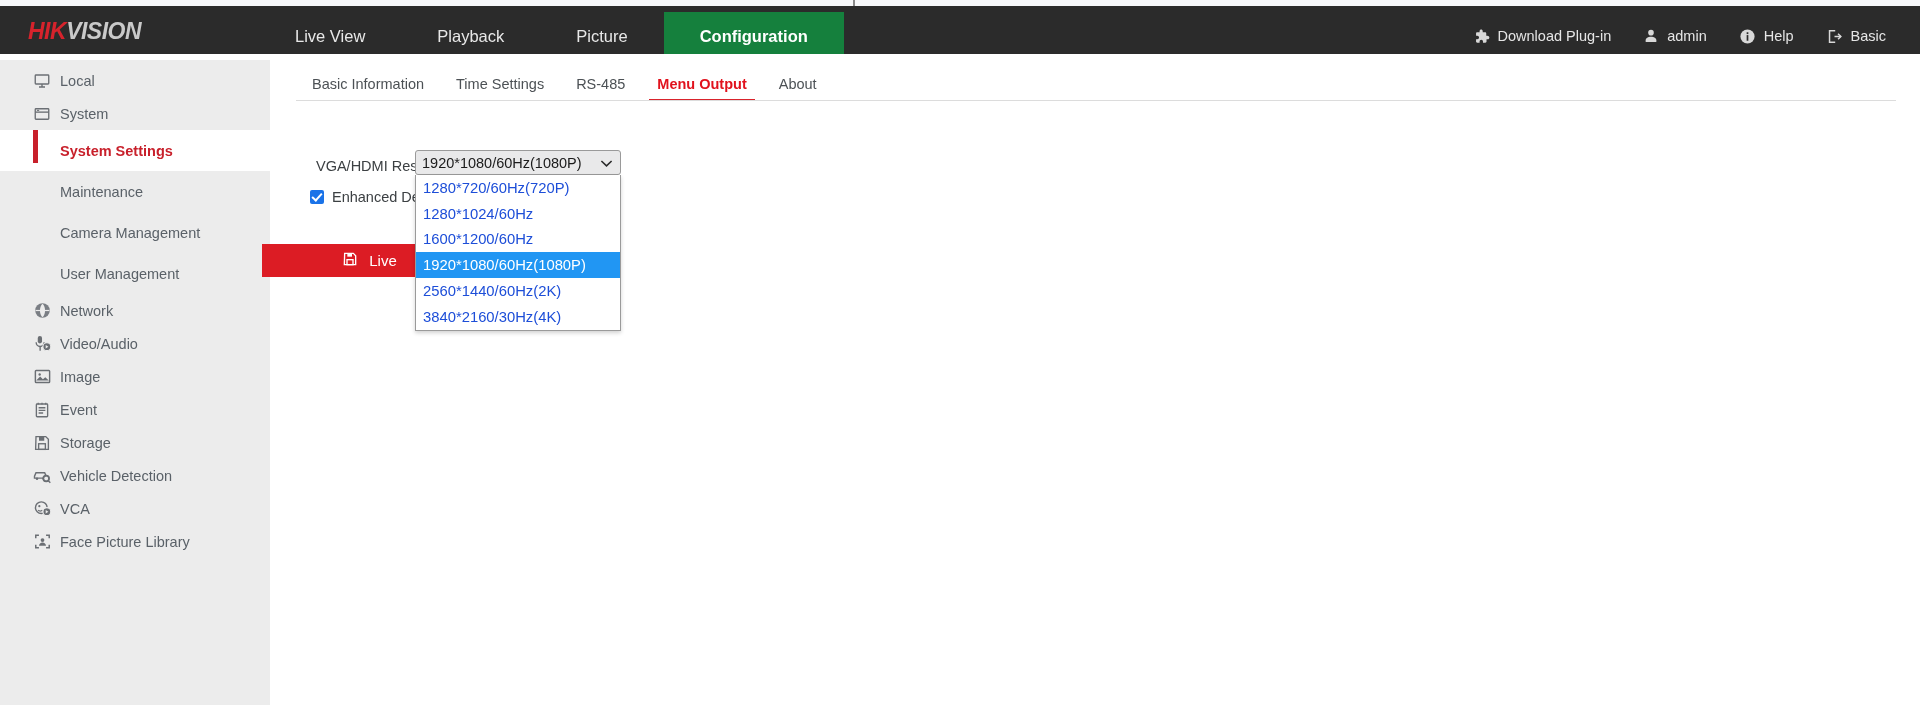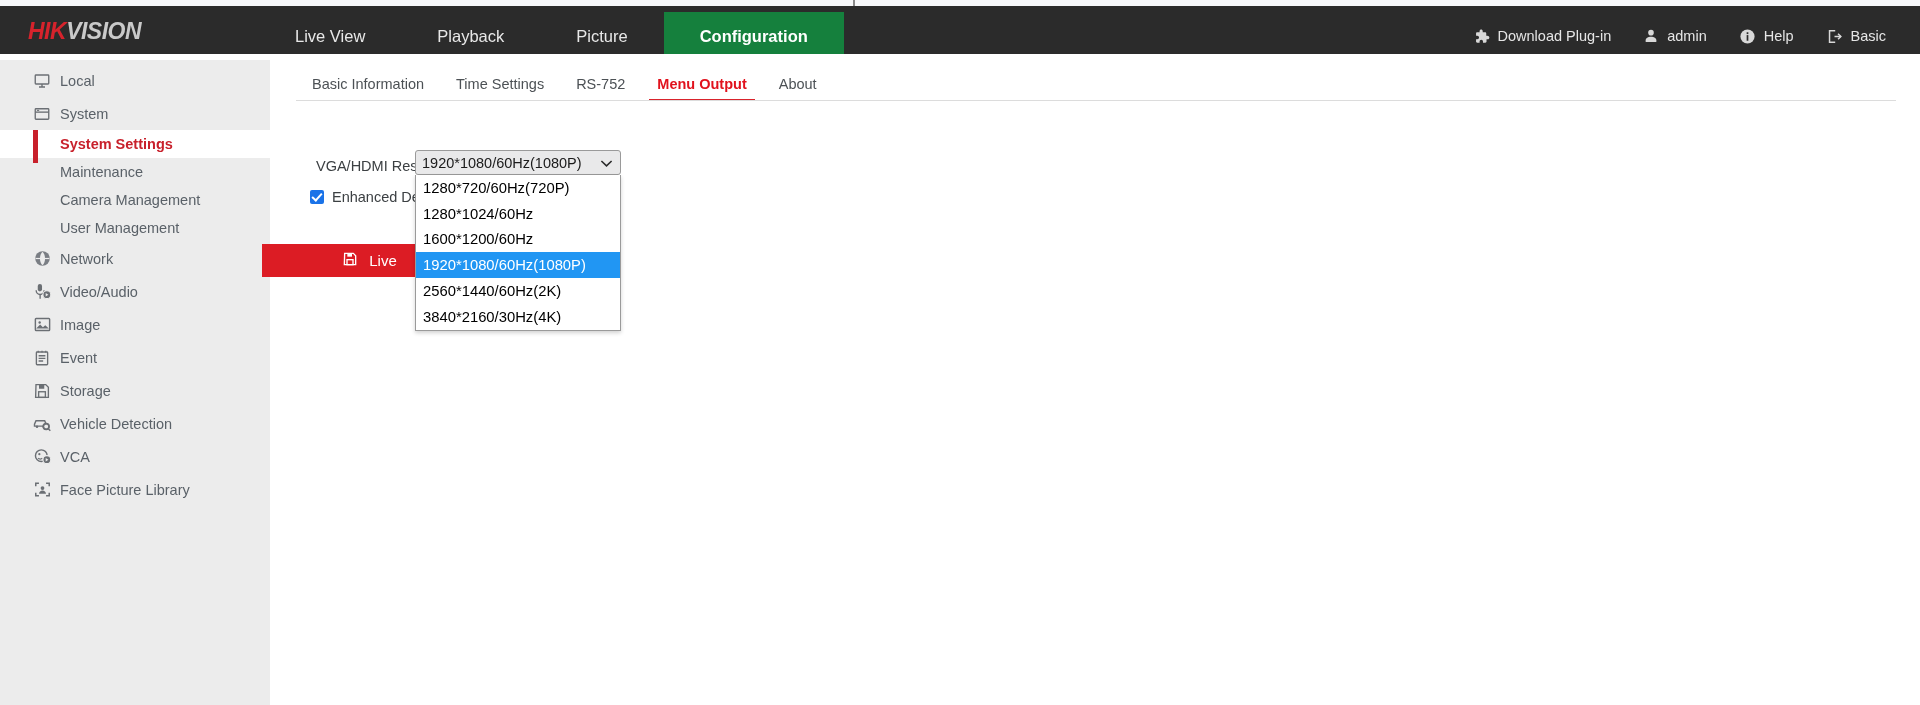--- a/index.html
+++ b/index.html
@@ -63,21 +63,21 @@
   }
   .nav-right-item svg { display:block; }
 
   
   .sidebar {
     position:absolute; left:0; top:60px; width:270px; height:651px;
     background:#ececec;
   }
   .side-item {
     position:relative;
-    height:28px;
+    height:41px;
     display:flex; align-items:center;
     color:#5a6168; font-size:14.5px;
     cursor:pointer;
     white-space:nowrap;
   }
   .side-item .ico {
     position:absolute; left:32px; top:50%;
     transform:translateY(-50%);
     width:20px; height:20px;
     display:flex; align-items:center; justify-content:center;
@@ -179,21 +179,21 @@
     width:206px;
     background:#ffffff;
     border:1px solid #9a9a9a;
     border-top:none;
     box-shadow: 0 2px 4px rgba(0,0,0,0.18);
   }
   .select-opt {
     height:25.8px;
     display:flex; align-items:center;
     padding:0 7px;
-    font-size:14.8px; color:#000000;
+    font-size:14.8px; color:#1d4ed8;
     cursor:pointer; white-space:nowrap;
   }
   .select-opt.selected { background:#2196f3; color:#ffffff; }
 </style>
 </head>
 <body>
 
 <div id="app">
 
   <div class="top-strip">
@@ -395,21 +395,21 @@
       </span>
       <span class="lbl">Face Picture Library</span>
     </div>
   </div>
 
   <div class="content">
 
     <div class="subtabs">
       <div class="subtab">Basic Information</div>
       <div class="subtab">Time Settings</div>
-      <div class="subtab">RS-752</div>
+      <div class="subtab">RS-485</div>
       <div class="subtab active">Menu Output</div>
       <div class="subtab">About</div>
     </div>
     <div class="subtabs-rule"></div>
 
     <div class="form-row-label">VGA/HDMI Resolution</div>
 
     <div class="chk-row">
       <span class="chk-box"></span>
       <span>Enhanced Decoding Mode</span>

